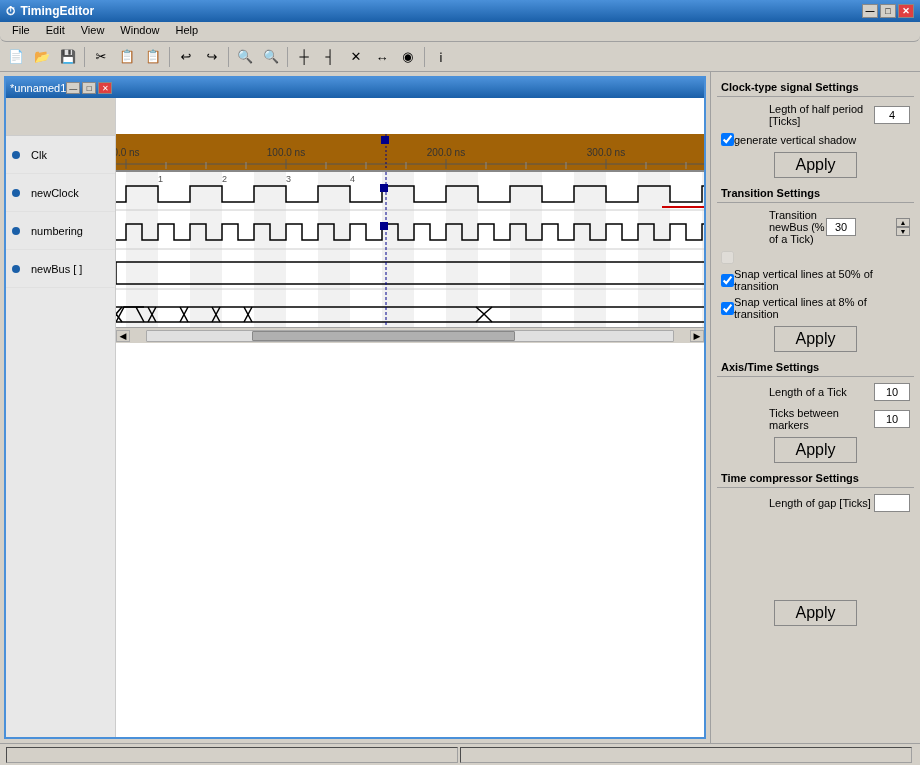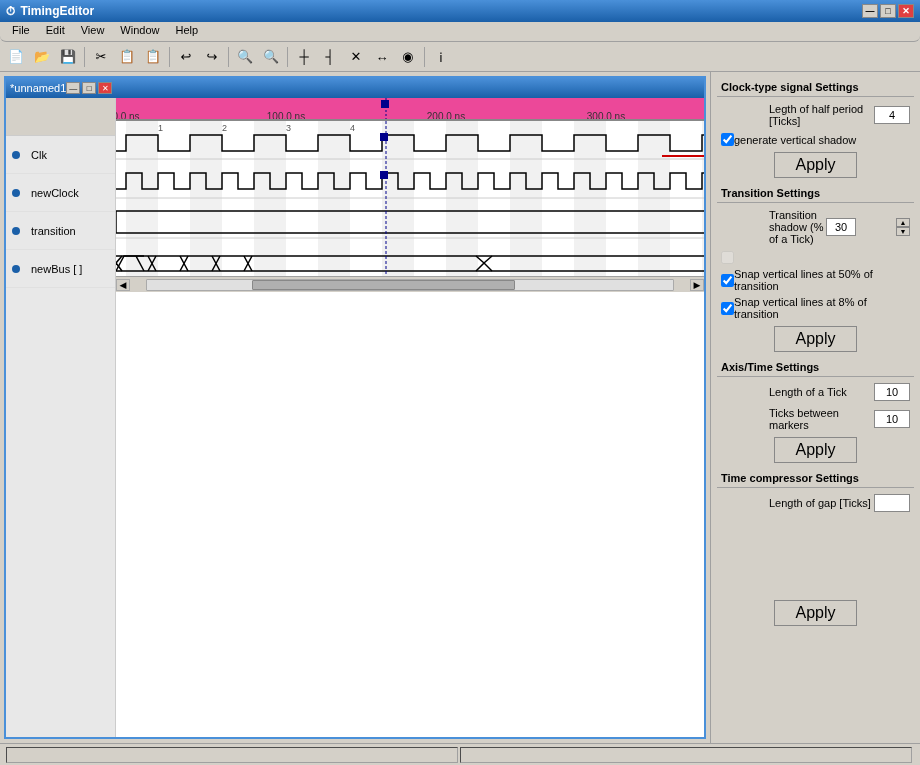--- a/index.html
+++ b/index.html
@@ -151,25 +151,26 @@
 
     .waveform-scroll {
       flex: 1;
       overflow: hidden;
       position: relative;
       background: white;
     }
 
     
     .timeline-header {
-      height: 23px;
-      background: #ec4899;
+      height: 38px;
+      background: #a16207;
       border-bottom: 2px solid #888;
       position: relative;
       overflow: hidden;
+      margin-top: 36px;
     }
 
     
     .scroll-area {
       height: 16px;
       background: #d4d0c8;
       border-top: 1px solid #a0a0a0;
       display: flex;
       align-items: center;
     }
@@ -366,21 +367,21 @@
           <div class="signal-name-row">
             <div class="signal-dot"></div>
             <span>Clk</span>
           </div>
           <div class="signal-name-row">
             <div class="signal-dot"></div>
             <span>newClock</span>
           </div>
           <div class="signal-name-row">
             <div class="signal-dot"></div>
-            <span>transition</span>
+            <span>numbering</span>
           </div>
           <div class="signal-name-row">
             <div class="signal-dot"></div>
             <span>newBus [ ]</span>
           </div>
         </div>
 
         <div class="waveform-scroll">
 
           <div class="timeline-header">
@@ -521,21 +522,21 @@
       <div class="checkbox-row">
         <input type="checkbox" checked="" style="">
         <span>generate vertical shadow</span>
       </div>
       <button class="apply-btn">Apply</button>
     </div>
 
     <div class="settings-section">
       <div class="section-title">Transition Settings</div>
       <div class="setting-row">
-        <span class="setting-label">Transition shadow (% of a Tick)</span>
+        <span class="setting-label">Transition newBus (% of a Tick)</span>
         <div class="spin-wrapper">
           <input class="spin-input" type="text" value="30" style="">
           <div class="spin-btns">
             <div class="spin-btn">▲</div>
             <div class="spin-btn">▼</div>
           </div>
         </div>
       </div>
       <div class="checkbox-row" style="opacity:0.5;">
         <input type="checkbox" disabled="" style="">

